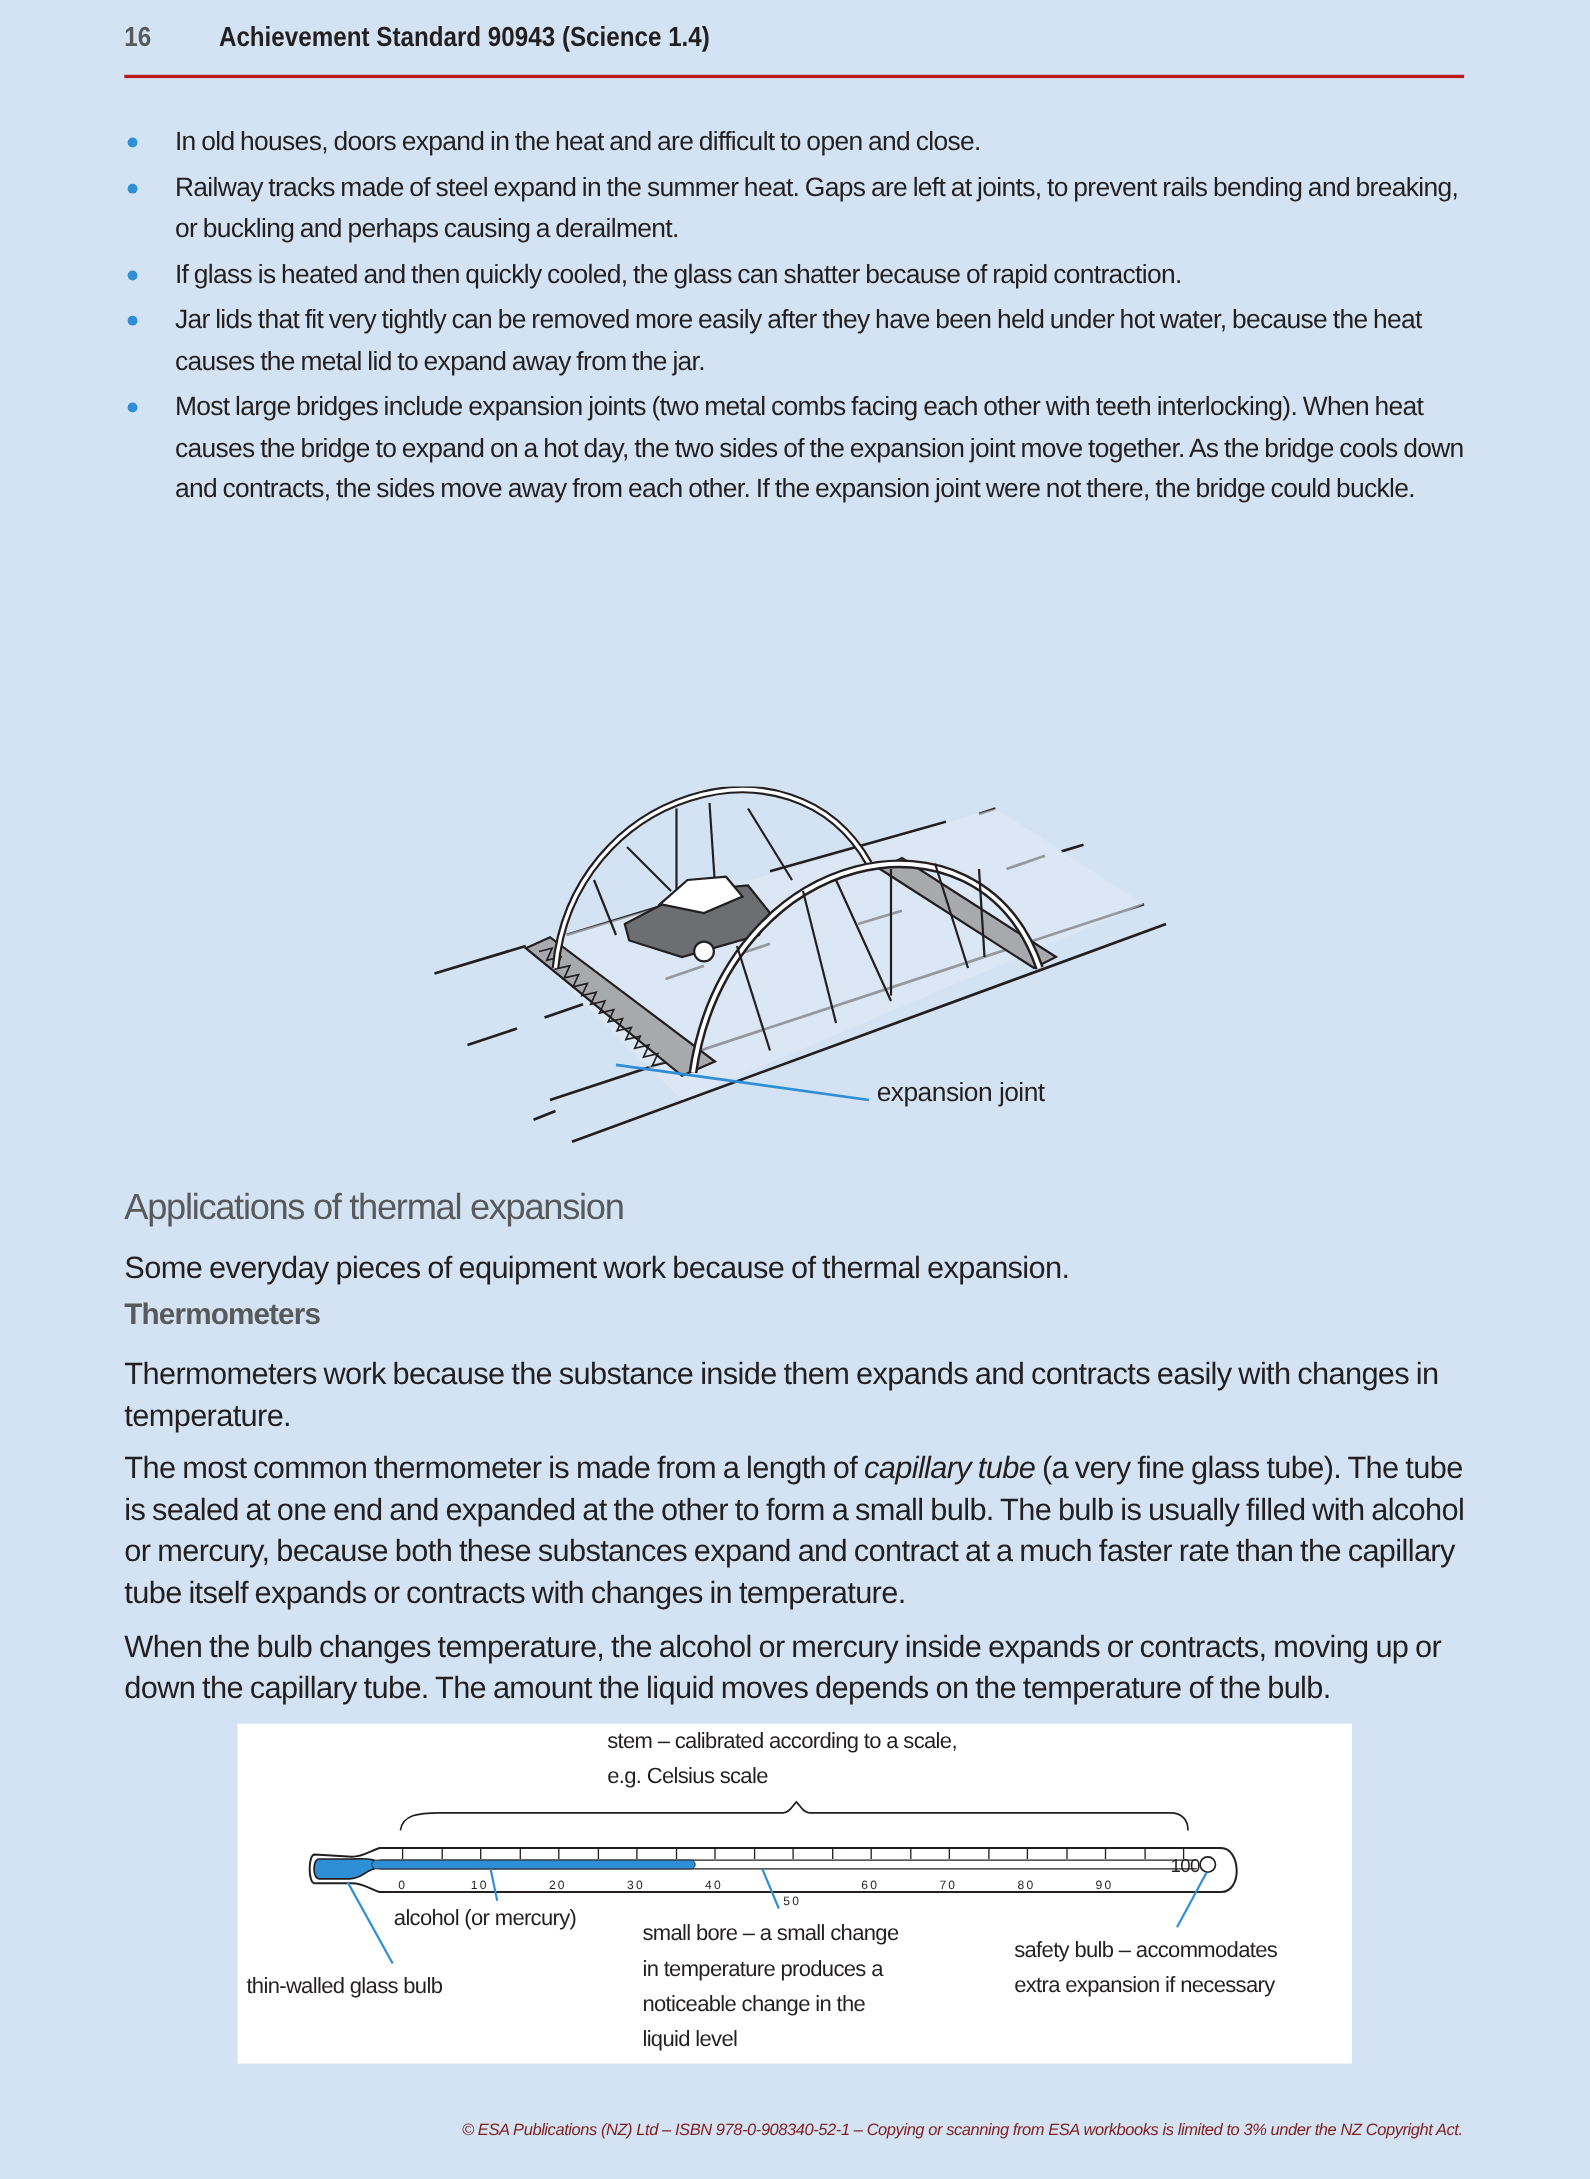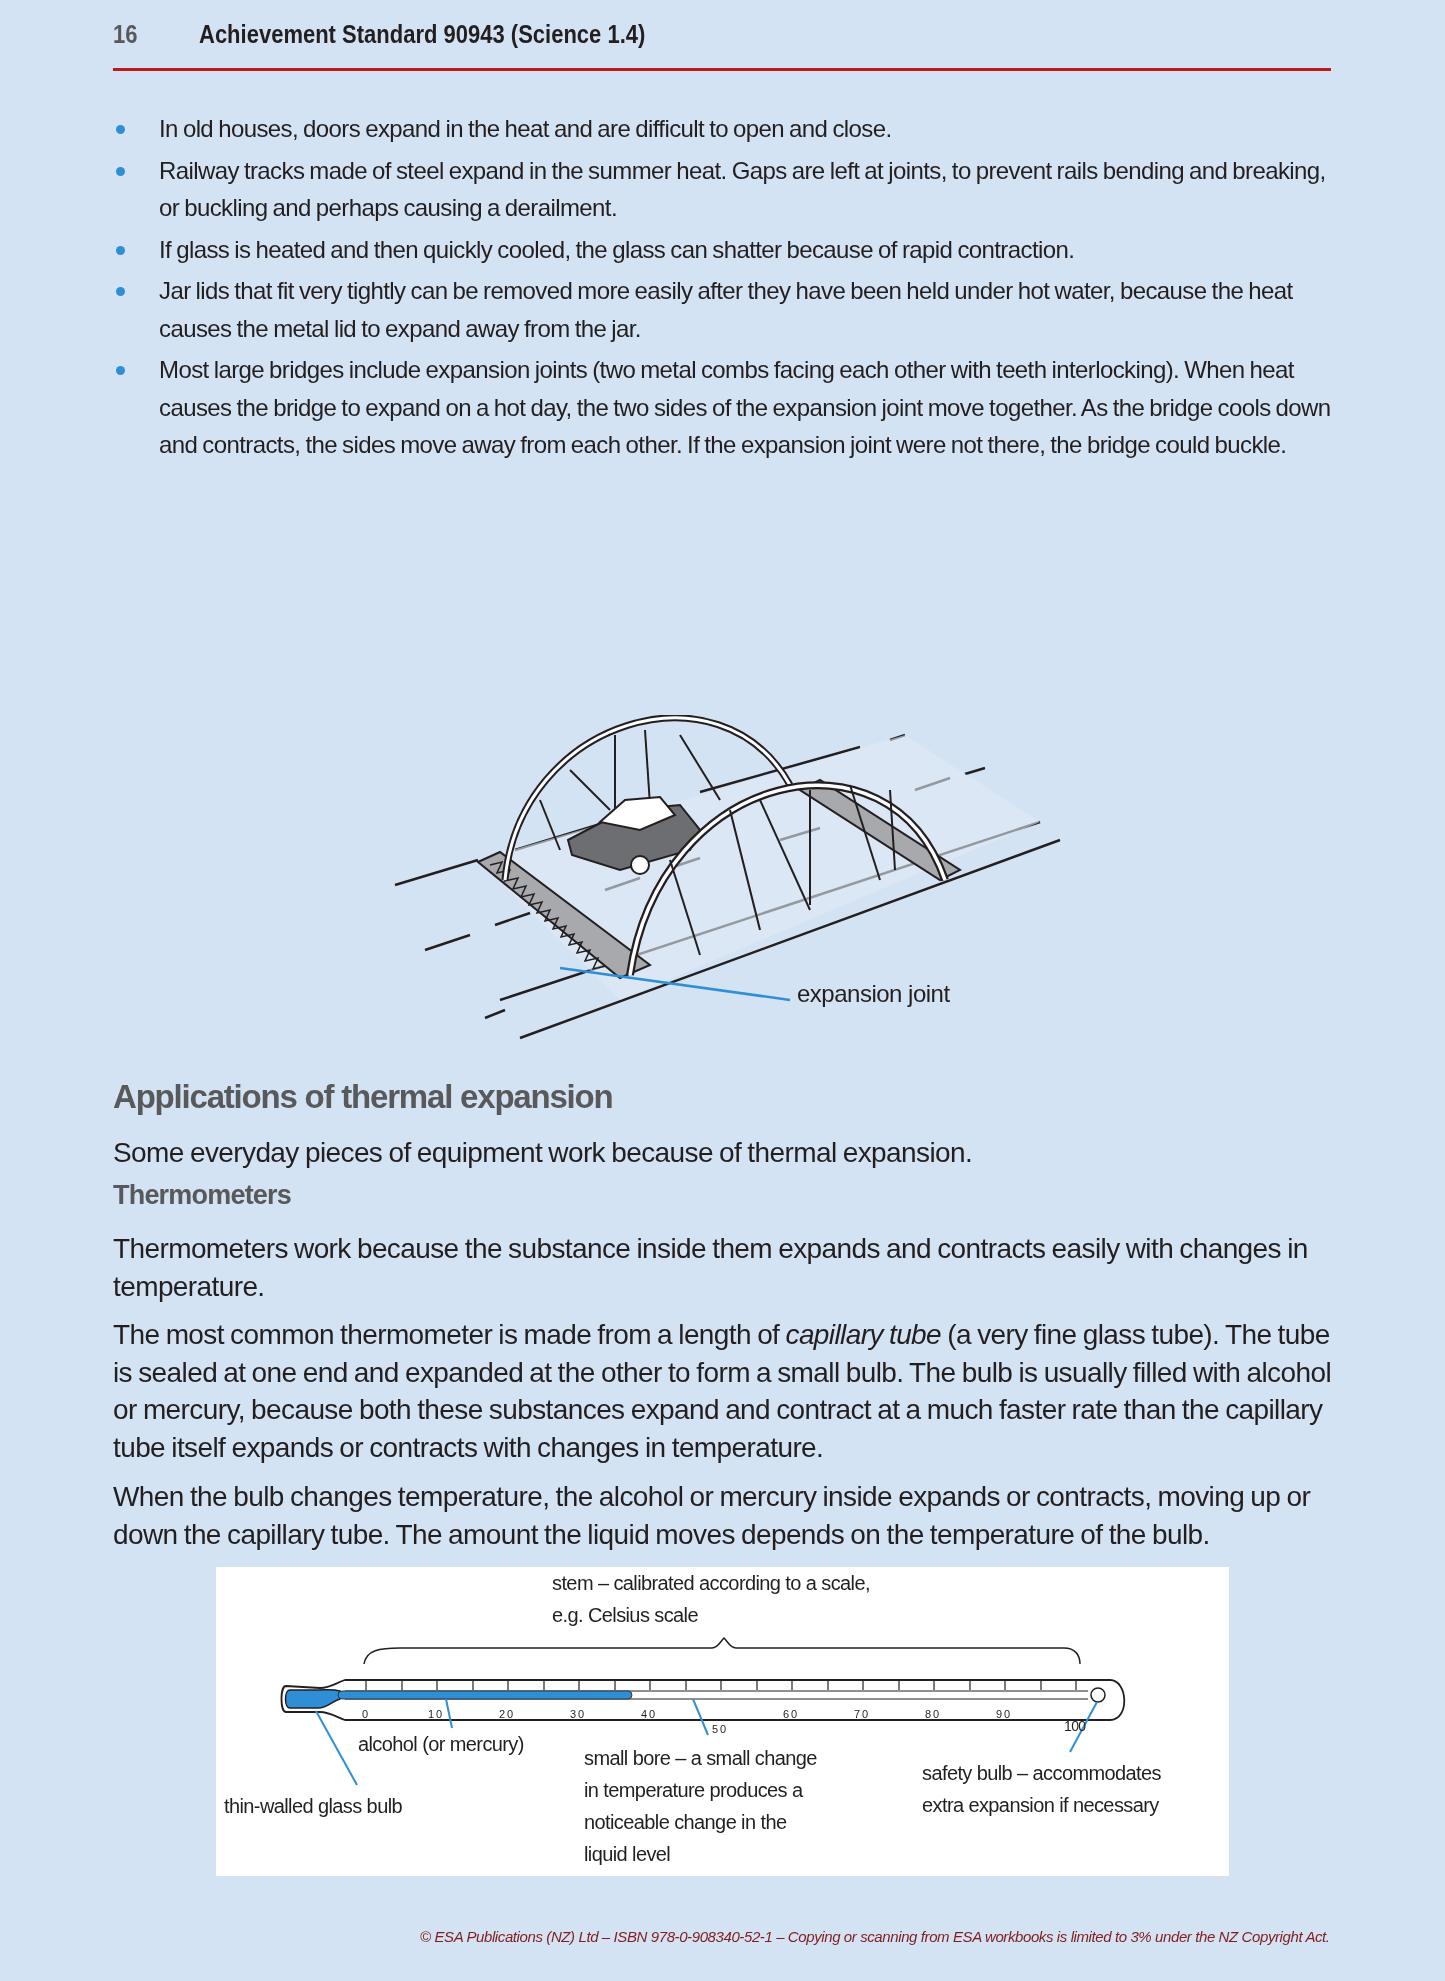--- a/index.html
+++ b/index.html
@@ -43,21 +43,21 @@
   }
   .figure-bridge {
     position: absolute; left: 380px; top: 715px; width: 700px; height: 340px;
   }
   .bridge-label {
     position: absolute; left: 797px; top: 980px;
     font-size: 24px; letter-spacing: -0.5px;
   }
   .h2 {
     position: absolute; left: 113px; top: 1078px;
-    font-size: 33px; font-weight: bold; color: #58595b;
+    font-size: 33px; font-weight: normal; color: #58595b;
     letter-spacing: -1.2px;
   }
   .p {
     position: absolute; left: 113px; width: 1225px;
     font-size: 28px; line-height: 37.5px; letter-spacing: -0.6px; word-spacing: -1px;
     margin: 0;
   }
   .h3 {
     position: absolute; left: 113px; top: 1180px;
     font-size: 27px; font-weight: bold; color: #58595b; letter-spacing: -0.8px;
@@ -212,21 +212,21 @@
   <span class="tlabel" style="left:146px;top:131px;font-size:11px;letter-spacing:2px">0</span>
   <span class="tlabel" style="left:212px;top:131px;font-size:11px;letter-spacing:2px">10</span>
   <span class="tlabel" style="left:283px;top:131px;font-size:11px;letter-spacing:2px">20</span>
   <span class="tlabel" style="left:354px;top:131px;font-size:11px;letter-spacing:2px">30</span>
   <span class="tlabel" style="left:425px;top:131px;font-size:11px;letter-spacing:2px">40</span>
   <span class="tlabel" style="left:496px;top:146px;font-size:11px;letter-spacing:2px">50</span>
   <span class="tlabel" style="left:567px;top:131px;font-size:11px;letter-spacing:2px">60</span>
   <span class="tlabel" style="left:638px;top:131px;font-size:11px;letter-spacing:2px">70</span>
   <span class="tlabel" style="left:709px;top:131px;font-size:11px;letter-spacing:2px">80</span>
   <span class="tlabel" style="left:780px;top:131px;font-size:11px;letter-spacing:2px">90</span>
-  <span class="tlabel" style="left:848px;top:143px;font-size:14px">100</span>
+  <span class="tlabel" style="left:848px;top:114px;font-size:17px">100</span>
 
   <span class="tlabel" style="left:336px;top:0px">stem – calibrated according to a scale,</span>
   <span class="tlabel" style="left:336px;top:32px">e.g. Celsius scale</span>
   <span class="tlabel" style="left:142px;top:161px">alcohol (or mercury)</span>
   <span class="tlabel" style="left:8px;top:223px">thin-walled glass bulb</span>
   <span class="tlabel" style="left:368px;top:175px">small bore – a small change</span>
   <span class="tlabel" style="left:368px;top:207px">in temperature produces a</span>
   <span class="tlabel" style="left:368px;top:239px">noticeable change in the</span>
   <span class="tlabel" style="left:368px;top:271px">liquid level</span>
   <span class="tlabel" style="left:706px;top:190px">safety bulb – accommodates</span>

